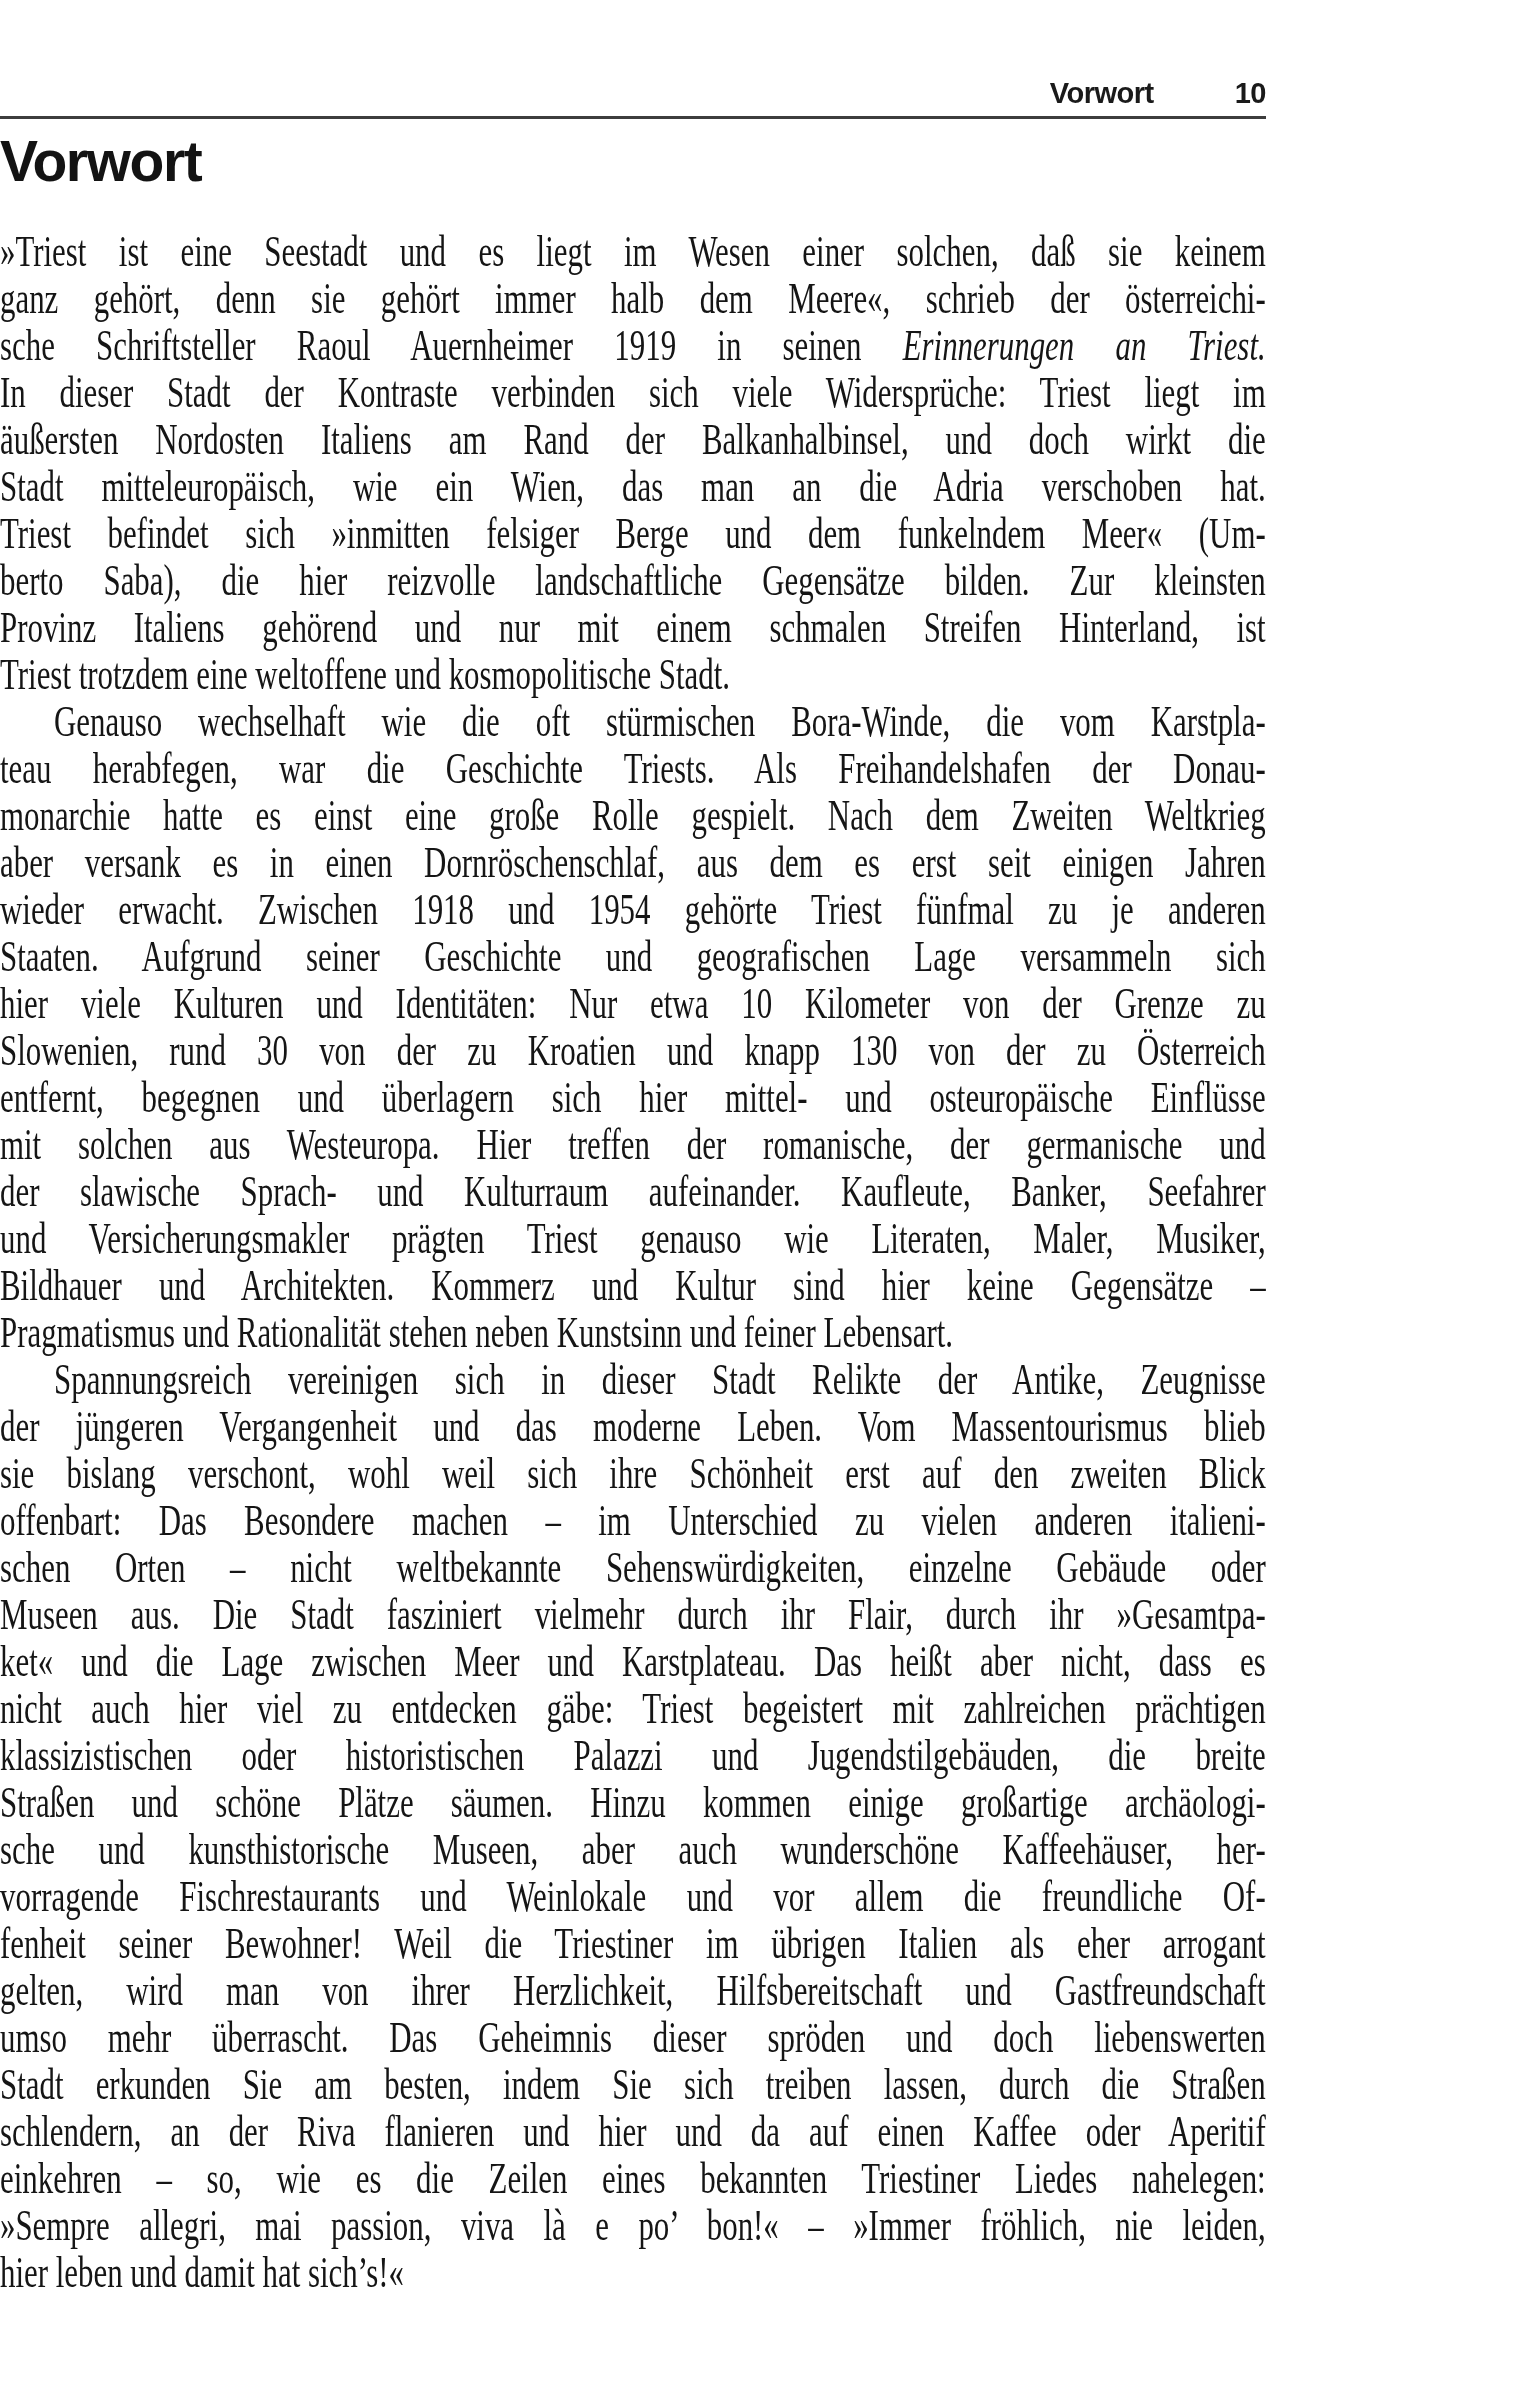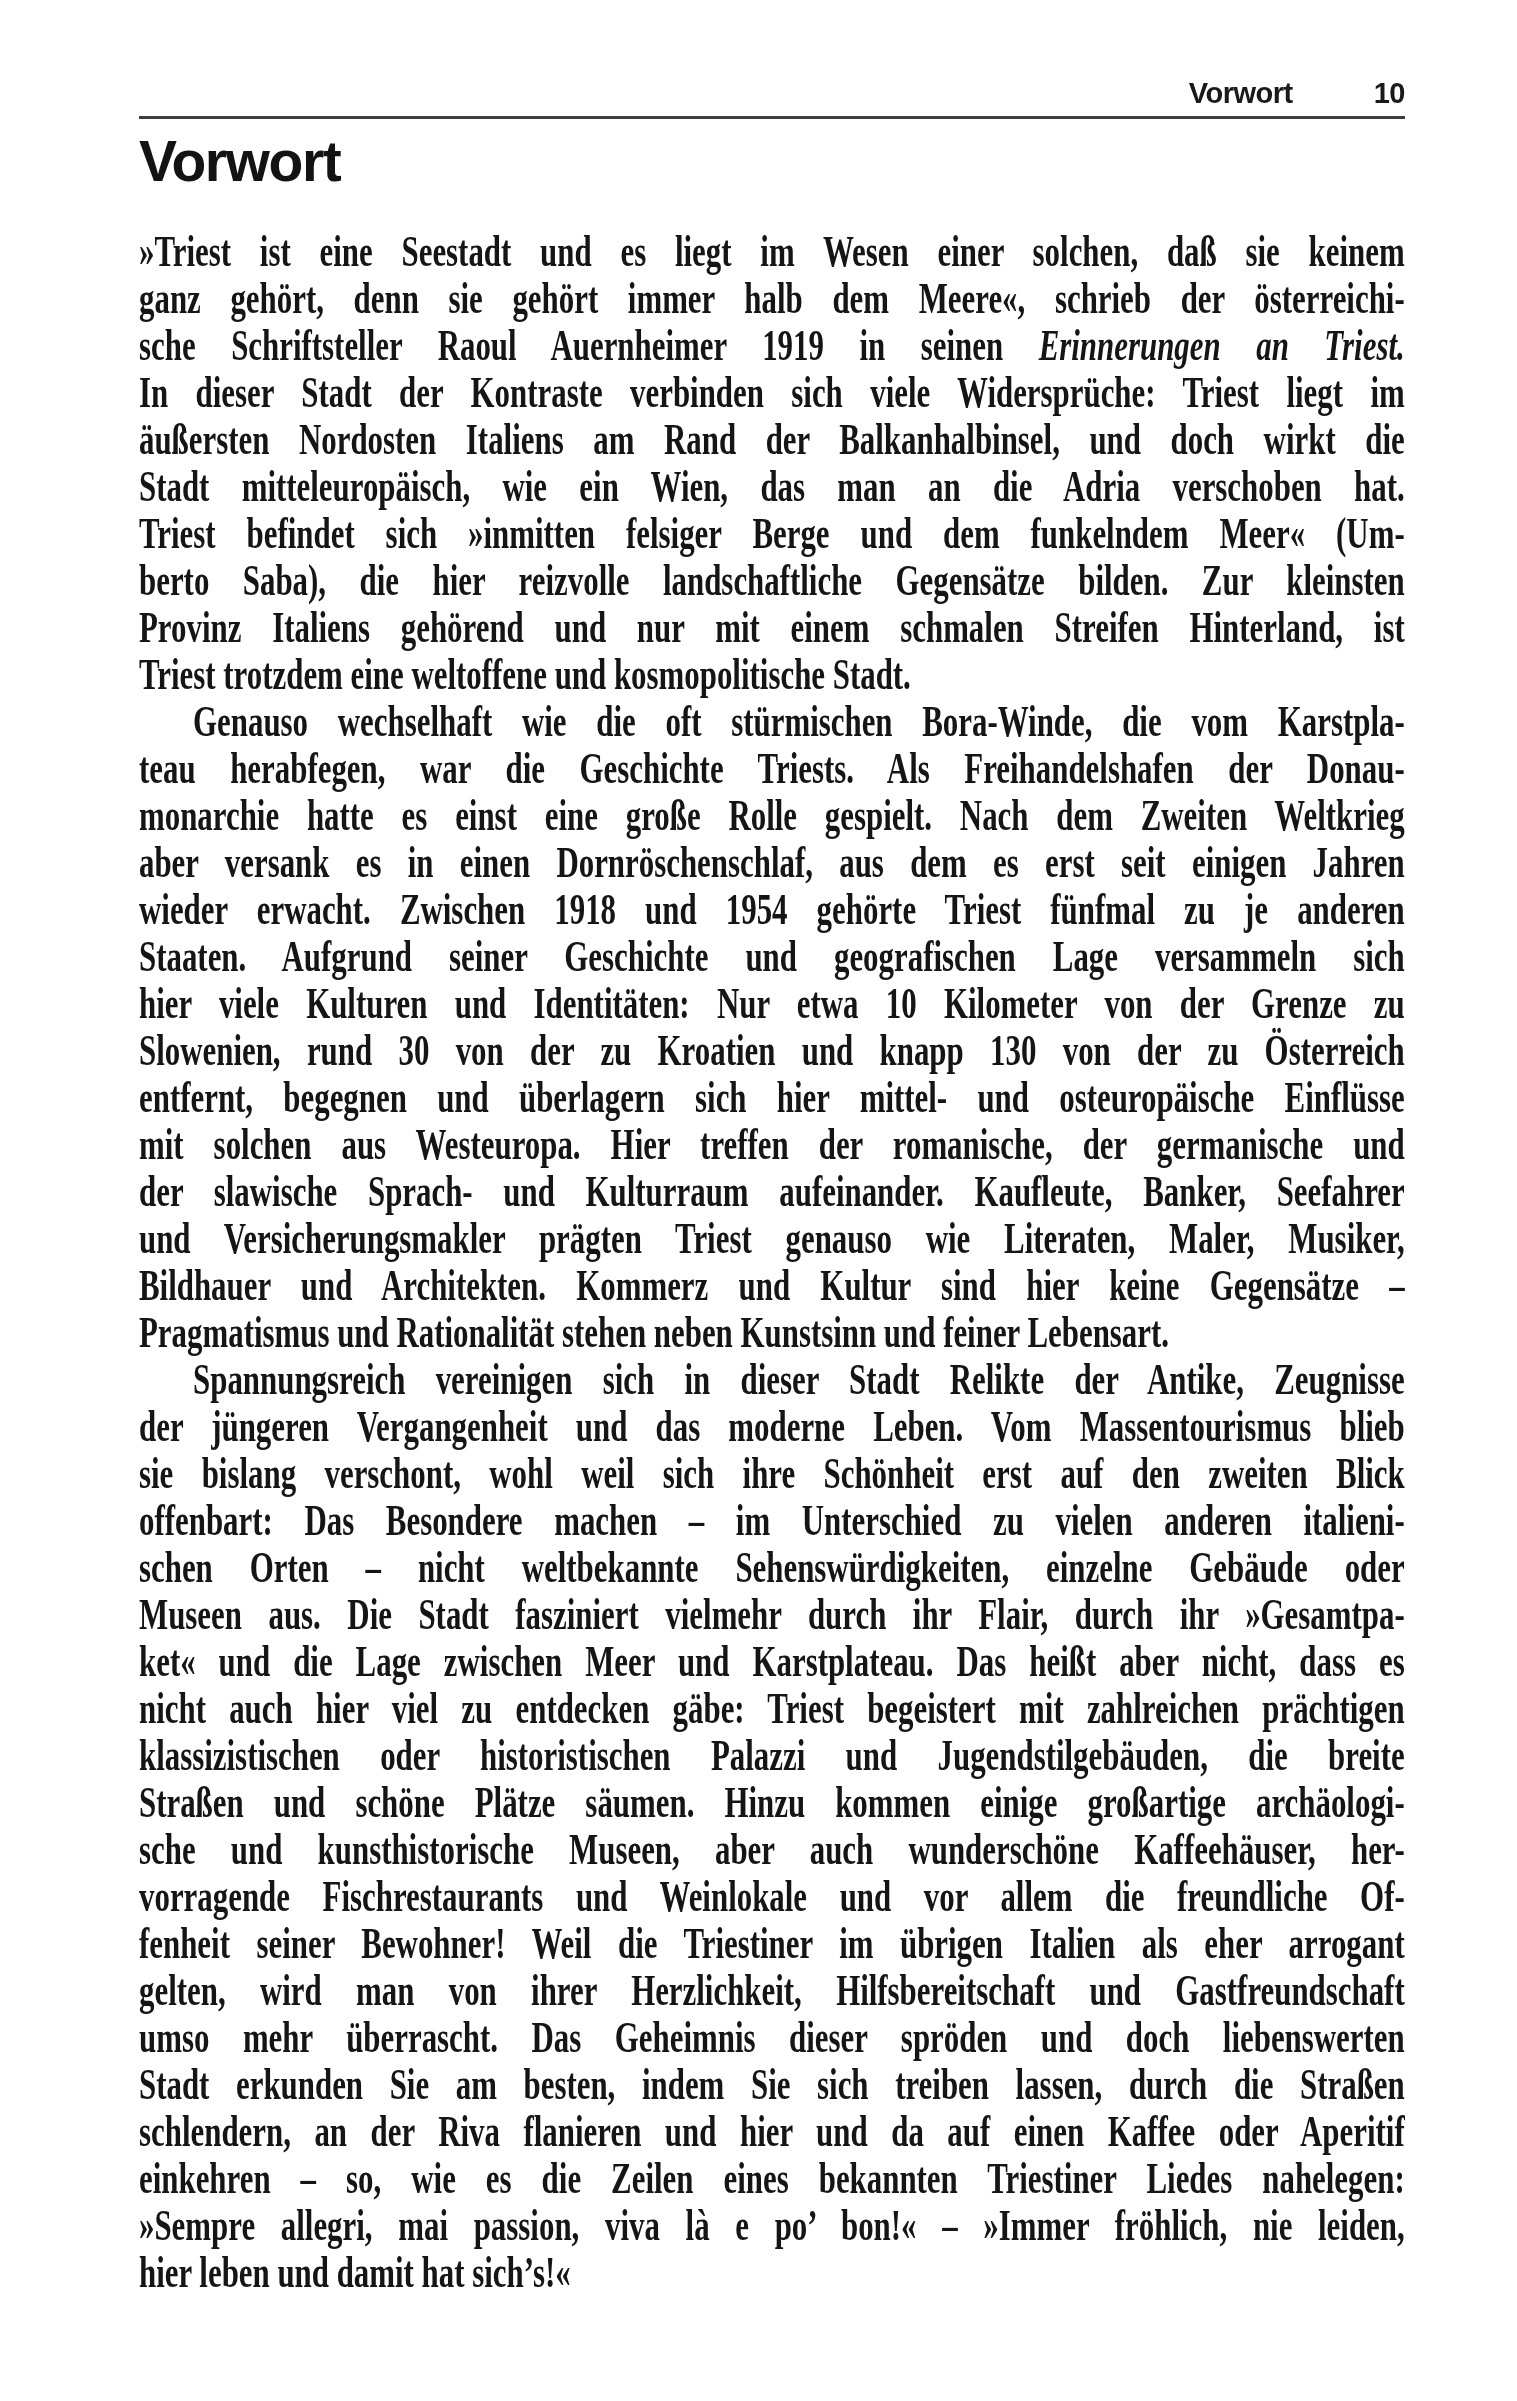--- a/index.html
+++ b/index.html
@@ -14,21 +14,20 @@
     font-family: "Liberation Serif", "DejaVu Serif", serif;
     color: #141414;
   }
   .page {
     position: relative;
     width: 1517px;
     height: 2401px;
     background: #ffffff;
   }
   .content {
-    margin-left: 139px;
     width: 1266px;
   }
   
   .running-header {
     margin-top: 79px;
     display: flex;
     justify-content: flex-end;
     align-items: baseline;
     gap: 81px;
     font-family: "Liberation Sans", "DejaVu Sans", sans-serif;
@@ -51,21 +50,20 @@
     font-size: 57px;
     line-height: 59px;
     letter-spacing: -1.4px;
     color: #131313;
   }
   
   .bodytext {
     margin-top: 37px;
     width: 1266px;
     overflow: hidden;
-    font-weight: bold;
   }
   .line {
     width: 1803px;               
     transform: scaleX(0.702);
     transform-origin: 0 0;
     height: 47px;
     font-size: 44px;
     line-height: 47px;
     text-align: justify;
     text-align-last: justify;

